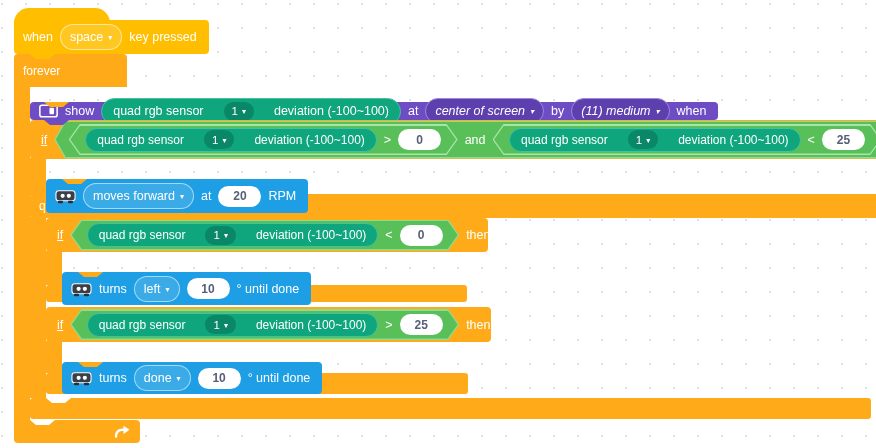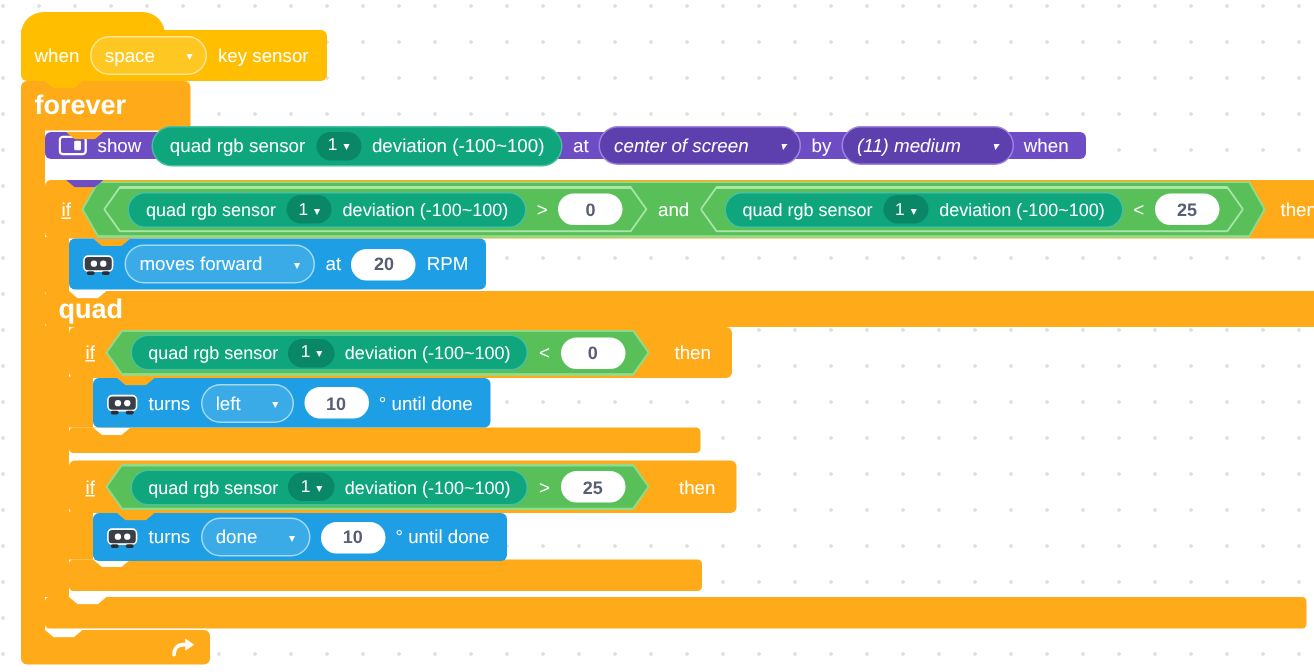--- a/index.html
+++ b/index.html
@@ -7,38 +7,38 @@
   .canvas{
     position:relative;width:876px;height:448px;overflow:hidden;background:#ffffff;
     background-image:radial-gradient(circle,#e2e2e6 1.2px,transparent 1.4px);
     background-size:24px 24px;background-position:14px 16px;
   }
   .block{
     position:absolute;display:inline-flex;align-items:center;gap:7px;
     color:#fff;font-size:12.5px;font-weight:500;border-radius:4px;
     padding:0 12px 0 9px;white-space:nowrap;z-index:2;
   }
-  .bar{position:absolute;border-radius:3px;z-index:1;display:flex;align-items:center;color:#fff;font-size:18px;font-weight:700;}
+  .bar{position:absolute;border-radius:3px;z-index:1;display:flex;align-items:center;color:#fff;font-size:12px;font-weight:400;}
   .spine{position:absolute;z-index:1;}
-  .y{background:var(--yellow);} .o{background:var(--orange);} .p{background:var(--purple);} .b{background:var(--blue);}
+  .y{background:var(--yellow);} .o{background:var(--orange);} .p{background:var(--purple);} .b{background:var(--blue);margin-top:20px;}
   .bump,.dent{position:absolute;top:0;left:15px;width:25px;height:5px;z-index:3;
     clip-path:polygon(0 0,100% 0,76% 100%,24% 100%);}
   .dent{background:#ffffff;}
   .dome{position:absolute;width:96px;height:15px;border-radius:48px 48px 0 0;z-index:1;}
-  .dd{display:inline-flex;align-items:center;gap:21px;border-radius:999px;height:24px;
+  .dd{display:inline-flex;align-items:center;gap:5px;border-radius:999px;height:24px;
       padding:0 9px;border:1px solid rgba(255,255,255,.55);background:rgba(255,255,255,.13);}
   .dd-p{background:var(--purple-dark);border-color:#9d85e0;font-style:italic;}
   .arr{font-size:8px;line-height:1;transform:translateY(1px);}
   .hex{display:inline-flex;padding:1.5px;background:var(--green-light);
        clip-path:polygon(11px 0,calc(100% - 11px) 0,100% 50%,calc(100% - 11px) 100%,11px 100%,0 50%);}
   .hexfill{display:inline-flex;align-items:center;gap:7px;background:var(--green);
        clip-path:polygon(10px 0,calc(100% - 10px) 0,100% 50%,calc(100% - 10px) 100%,10px 100%,0 50%);
        padding:2px 15px;}
   .hex.inner{background:#a9e4a9;}
-  .pill{display:inline-flex;align-items:center;gap:7px;background:var(--teal);
+  .pill{display:inline-flex;align-items:center;gap:20px;background:var(--teal);
         border:1px solid #47c09e;border-radius:999px;height:25px;padding:0 11px;}
   .pill.sm{height:22px;font-size:12px;}
   .port{display:inline-flex;align-items:center;gap:4px;background:var(--teal-dark);
         border-radius:999px;height:19px;padding:0 8px;font-size:11.5px;}
   .num{display:inline-flex;align-items:center;justify-content:center;background:#fff;
        color:#575e75;font-weight:600;font-size:12px;border-radius:999px;height:21px;min-width:31px;padding:0 6px;}
   .loopicon{margin-left:auto;display:flex;align-items:center;}
   .then-right{margin-left:auto;padding-right:2px;}
   .iflabel{padding-left:2px;text-decoration:underline;}
   svg{display:block;}
@@ -48,39 +48,39 @@
 
 <div class="canvas">
 
   <div class="dome y" style="left:14px;top:8px;"></div>
   <div class="block y" style="left:14px;top:20px;height:34px;border-radius:0 4px 4px 4px;">
     <span>when</span>
     <span class="dd">
       <span>space</span>
       <span class="arr">▾</span>
     </span>
-    <span>key sensor</span>
+    <span>key pressed</span>
   </div>
 
   <div class="bar o" style="left:14px;top:54px;width:104px;height:33px;border-radius:4px 4px 0 0;padding-left:9px;">
     <span class="bump y" style="left:16px;"></span>
     <span>forever</span>
   </div>
   <div class="spine o" style="left:14px;top:86px;width:16px;height:334px;"></div>
   <div class="bar o" style="left:14px;top:420px;width:117px;height:23px;border-radius:0 4px 4px 4px;padding-right:9px;">
     <span class="dent" style="left:16px;"></span>
     <span class="loopicon">
       <svg width="18" height="14" viewBox="0 0 24 18">
         <path d="M4 15 Q4 6 13 6 L16 6" stroke="#ffffff" stroke-width="3.2" fill="none" stroke-linecap="round"></path>
         <path d="M14 0.5 L22 6 L14 11.5 Z" fill="#ffffff"></path>
       </svg>
     </span>
   </div>
 
-  <div class="block p" style="left:30px;top:88px;height:18px;">
+  <div class="block p" style="left:30px;top:102px;height:18px;">
     <span class="bump o" style="left:14px;"></span>
     <span>
       <svg width="19" height="14" viewBox="0 0 20 14">
         <rect x="0.9" y="0.9" width="18.2" height="12.2" rx="2.2" fill="none" stroke="#ffffff" stroke-width="1.6"></rect>
         <rect x="11" y="3.6" width="4.8" height="6.8" rx="1" fill="#ffffff"></rect>
       </svg>
     </span>
     <span>show</span>
     <span class="pill">
       <span>quad rgb sensor</span>

